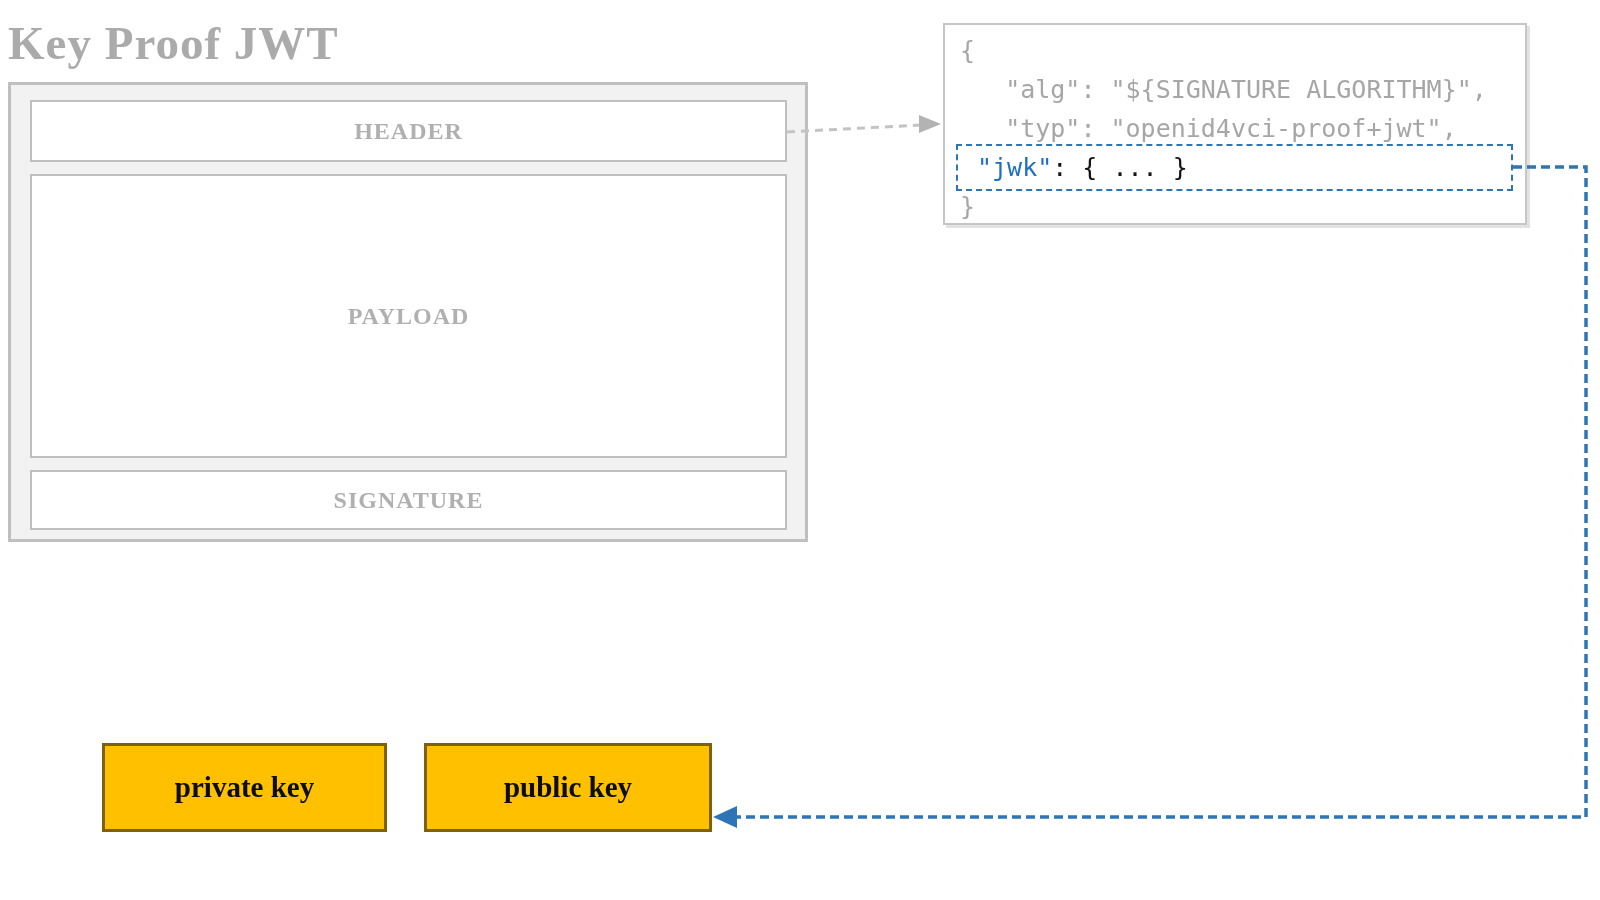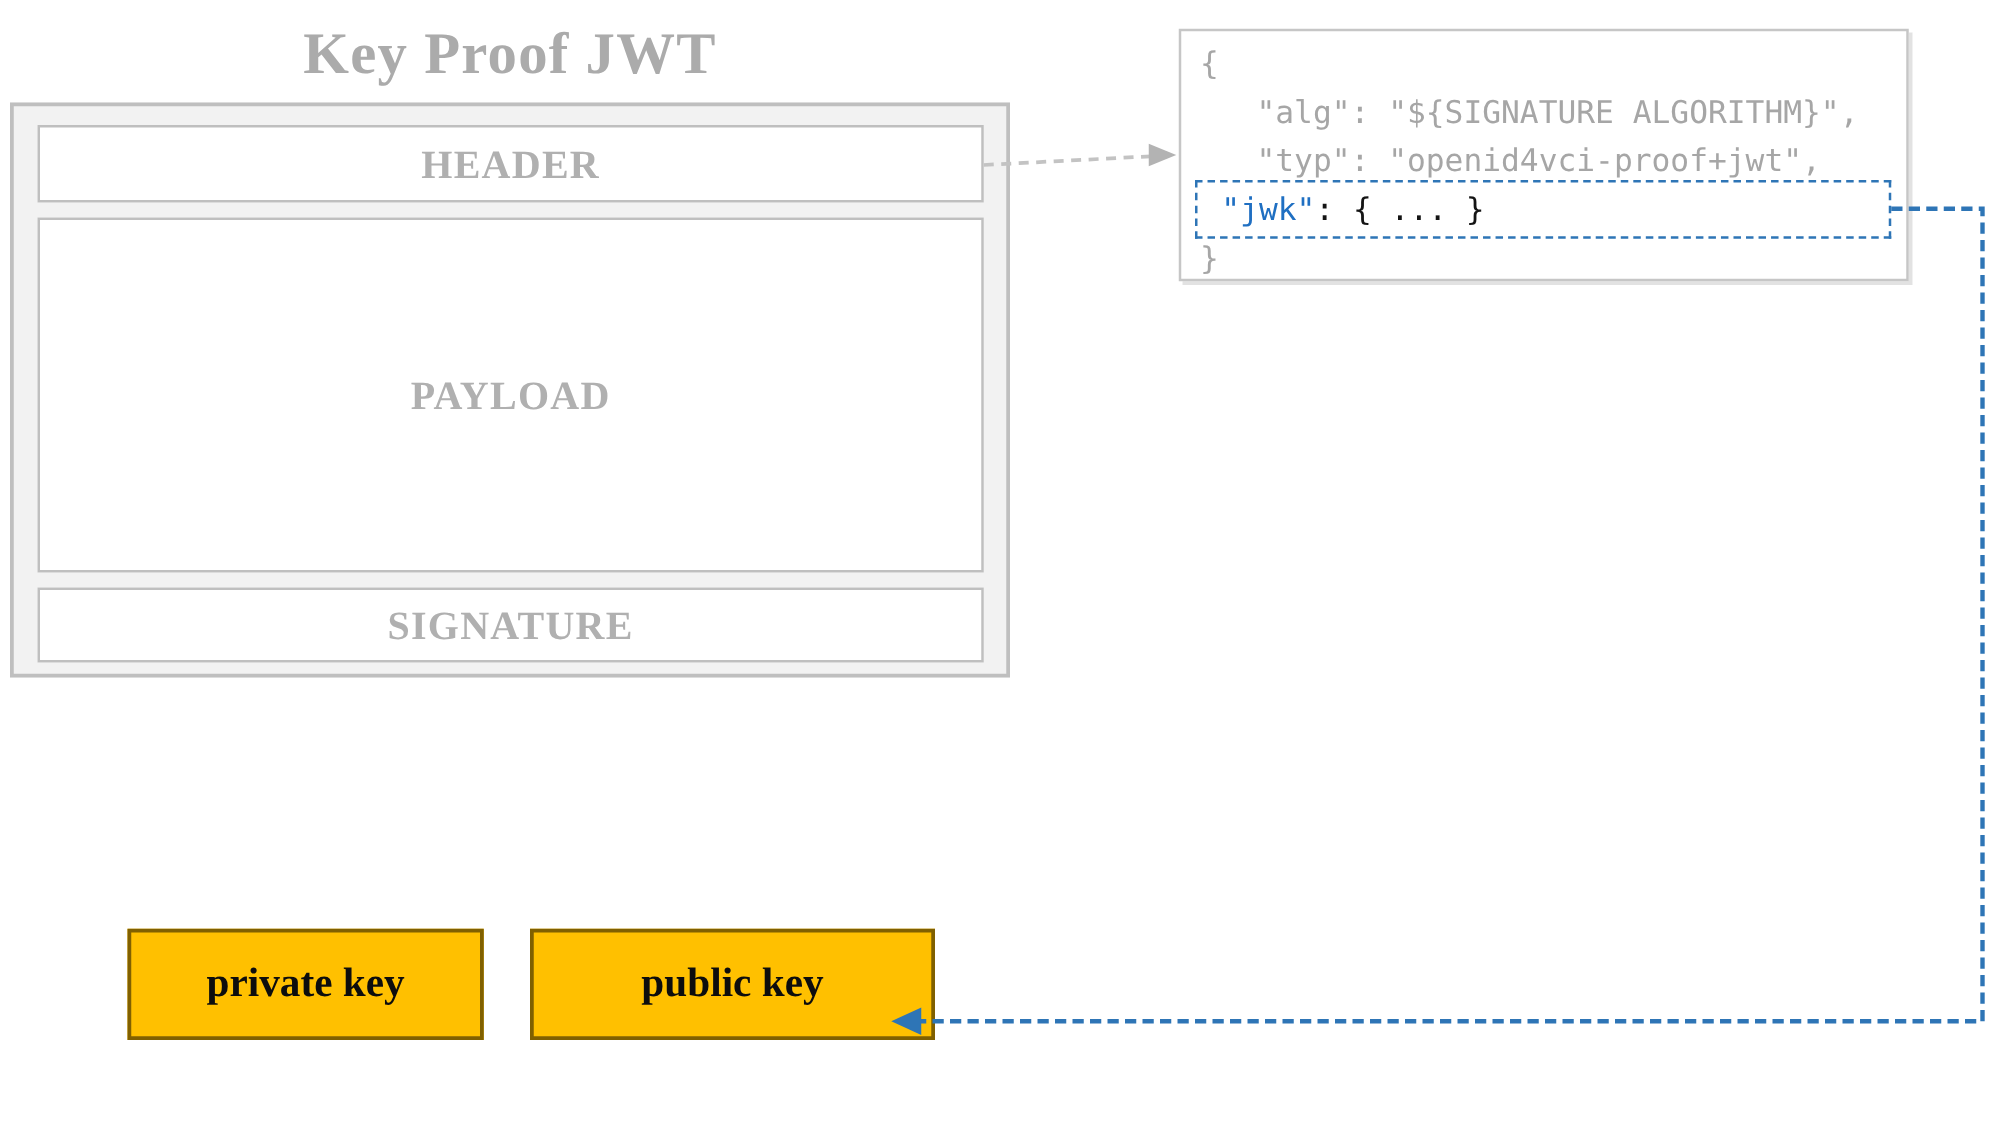--- a/index.html
+++ b/index.html
@@ -1,49 +1,49 @@
 <!DOCTYPE html>
 <html><head>
 <meta charset="utf-8">
 <style>
   html,body{margin:0;padding:0;background:#ffffff;}
   #canvas{position:relative;width:1600px;height:900px;background:#ffffff;overflow:hidden;
           font-family:"Liberation Serif","DejaVu Serif",serif;}
 
-  .title{position:absolute;left:8px;top:16px;width:800px;text-align:center;
+  .title{position:absolute;left:8px;top:16px;width:800px;
          font-size:47px;font-weight:bold;color:#ababab;letter-spacing:1px;}
 
   .jwt-outer{position:absolute;left:8px;top:82px;width:800px;height:460px;
              background:#f2f2f2;border:3px solid #bfbfbf;box-sizing:border-box;}
   .jwt-part{position:absolute;left:19px;width:757px;background:#ffffff;
             border:2px solid #bfbfbf;box-sizing:border-box;
             display:flex;align-items:center;justify-content:center;}
-  .jwt-part span{font-size:32px;font-weight:bold;color:#b0b0b0;letter-spacing:1px;}
+  .jwt-part span{font-size:24px;font-weight:bold;color:#b0b0b0;letter-spacing:1px;}
   .part-header{top:15px;height:62px;}
   .part-payload{top:89px;height:284px;}
   .part-signature{top:385px;height:60px;}
 
   .code-box{position:absolute;left:943px;top:23px;width:584px;height:202px;
             background:#ffffff;border:2px solid #c6c6c6;box-sizing:border-box;
             box-shadow:3px 3px 0 rgba(190,190,190,0.45);
             font-family:"DejaVu Sans Mono","Liberation Mono",monospace;
             font-size:25px;color:#a6a6a6;padding:6px 0 0 15px;}
   .code-line{white-space:pre;line-height:39px;height:39px;}
   .jwk-key{color:#1f6fc2;}
   .jwk-rest{color:#141414;}
   .jwk-line{padding-left:17px;}
   .jwk-outline{position:absolute;left:11px;top:119px;width:553px;height:43px;
                border:2px dashed #2e75b6;box-sizing:content-box;pointer-events:none;}
 
   .key-box{position:absolute;top:743px;height:89px;background:#ffc000;
            border:3px solid #806000;box-sizing:border-box;
            display:flex;align-items:center;justify-content:center;}
-  .key-box span{font-size:33px;font-weight:bold;color:#0d0d0d;}
+  .key-box span{font-size:29px;font-weight:bold;color:#0d0d0d;}
   .key-private{left:102px;width:285px;}
-  .key-public{left:424px;width:324px;}
+  .key-public{left:424px;width:288px;}
   .key-pair{position:absolute;left:285px;top:842px;width:245px;text-align:center;
             font-size:36px;font-weight:bold;color:#0d0d0d;}
 
   .arrows{position:absolute;left:0;top:0;width:1600px;height:900px;pointer-events:none;}
 </style>
 </head>
 <body>
 
 <div id="canvas">
 

